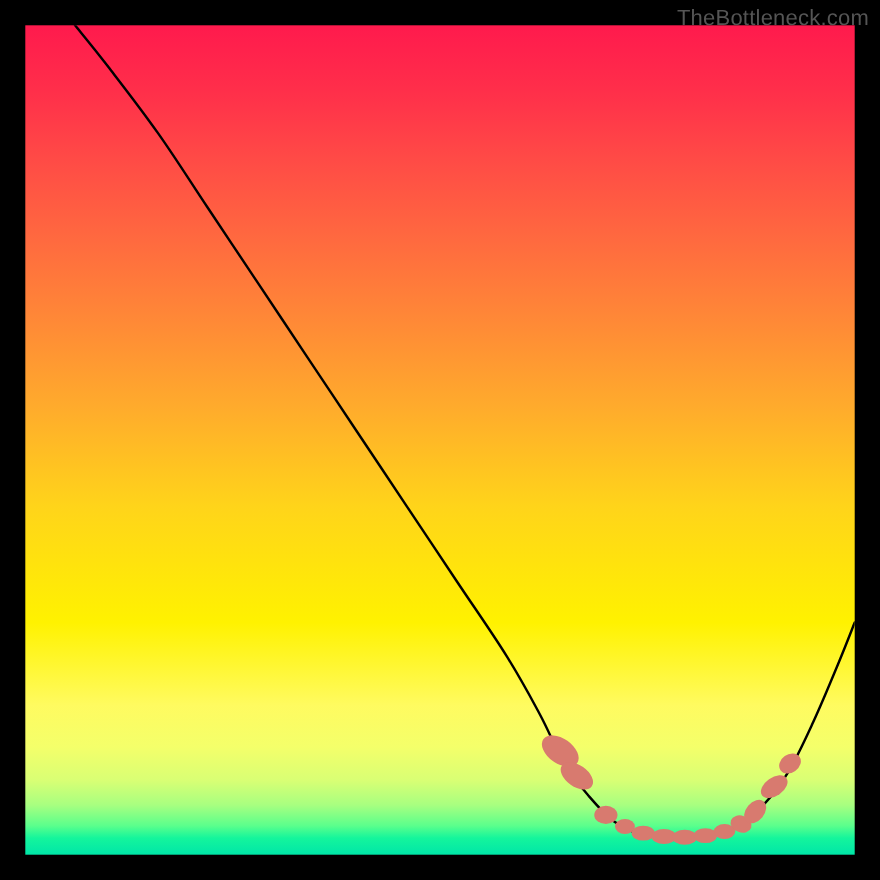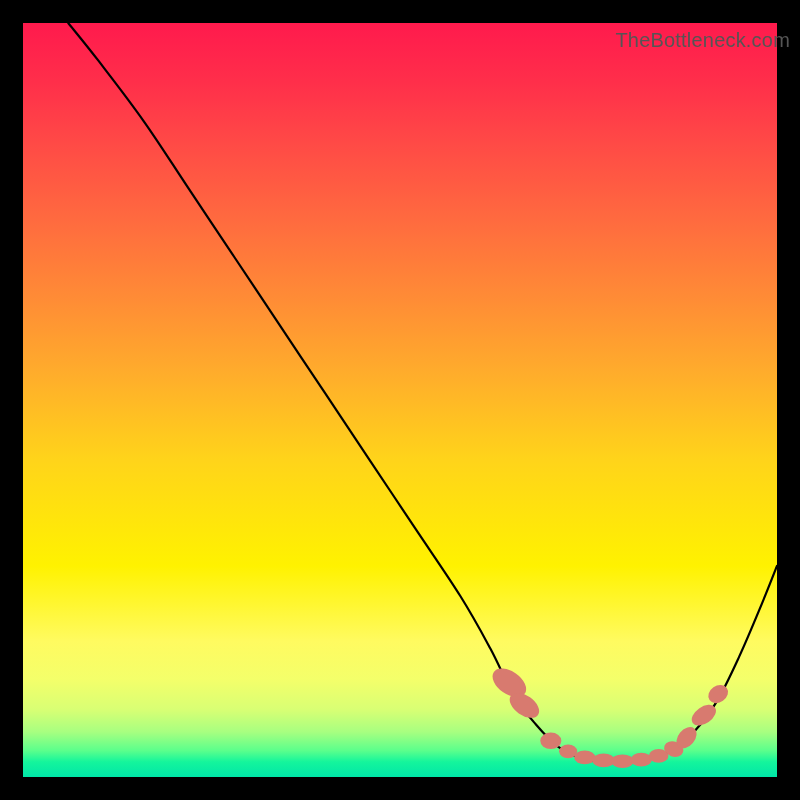--- a/index.html
+++ b/index.html
@@ -19,21 +19,20 @@
   }
   .watermark {
     position: absolute;
     top: 6px;
     right: 10px;
     color: #555;
     font-size: 20px;
     font-weight: 500;
     letter-spacing: 0.2px;
     z-index: 5;
-    margin-top: 23px;
   }
   .plot {
     position: absolute;
     left: 23px;
     top: 23px;
     width: 754px;
     height: 754px;
     background: linear-gradient(to bottom,
       #ff1a4d 0%,
       #ff2f4a 8%,

